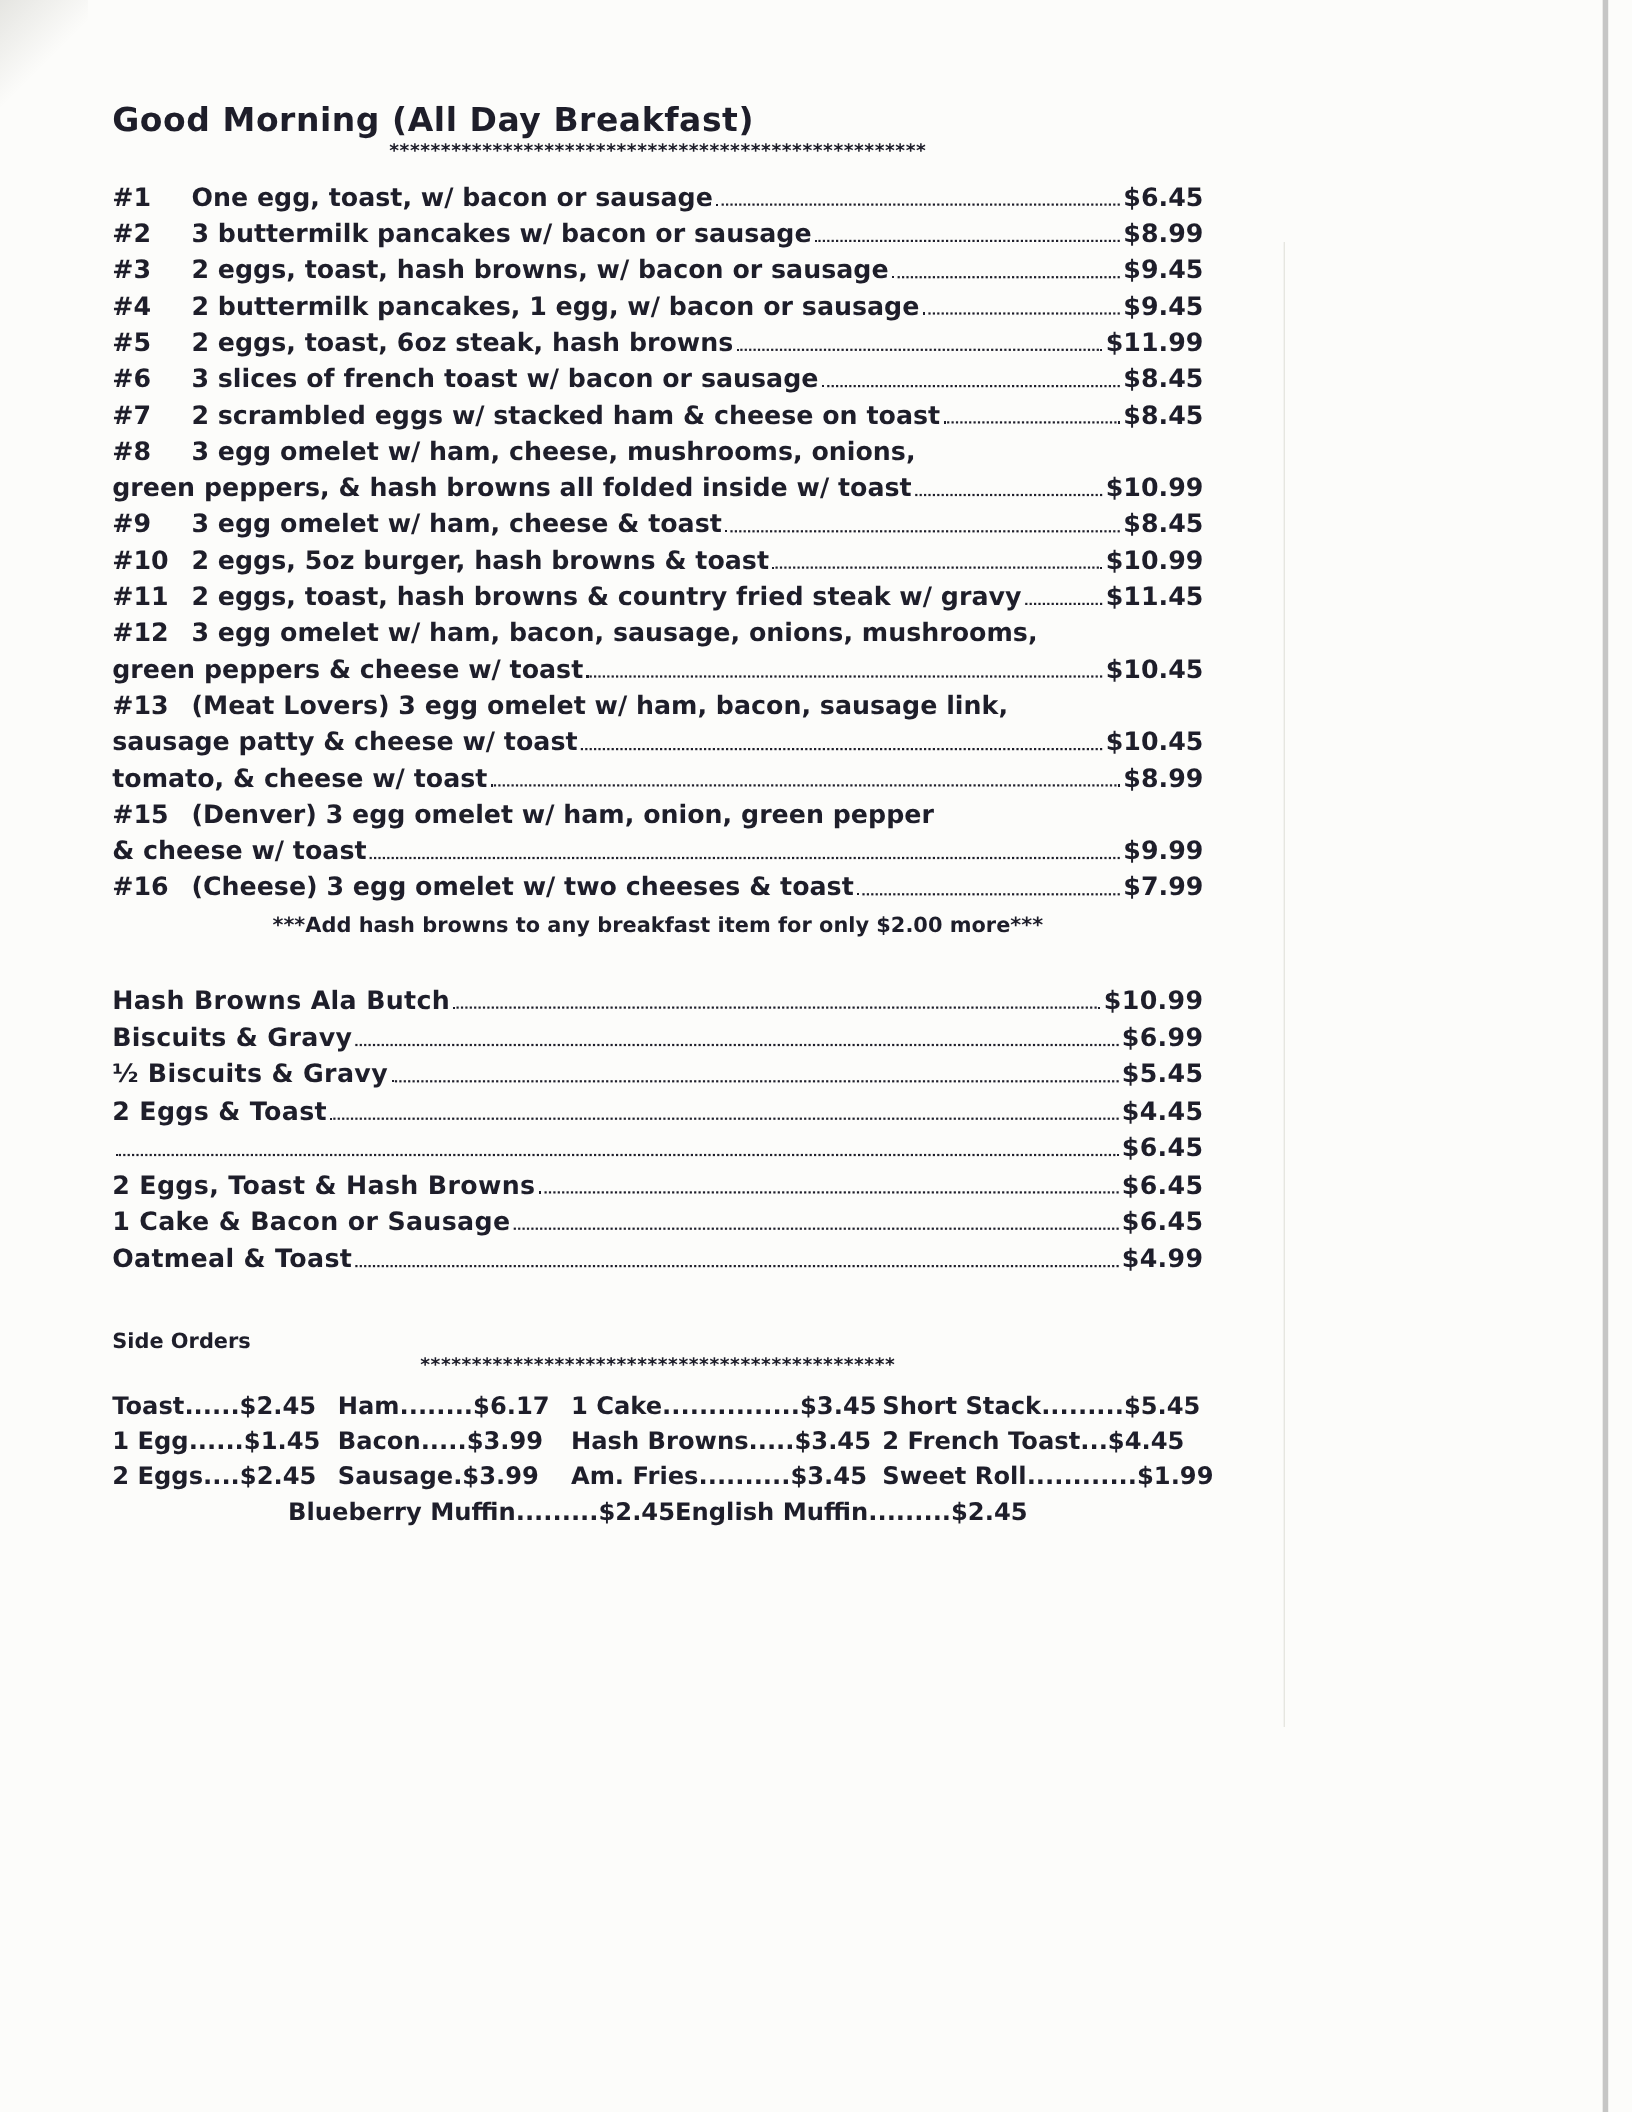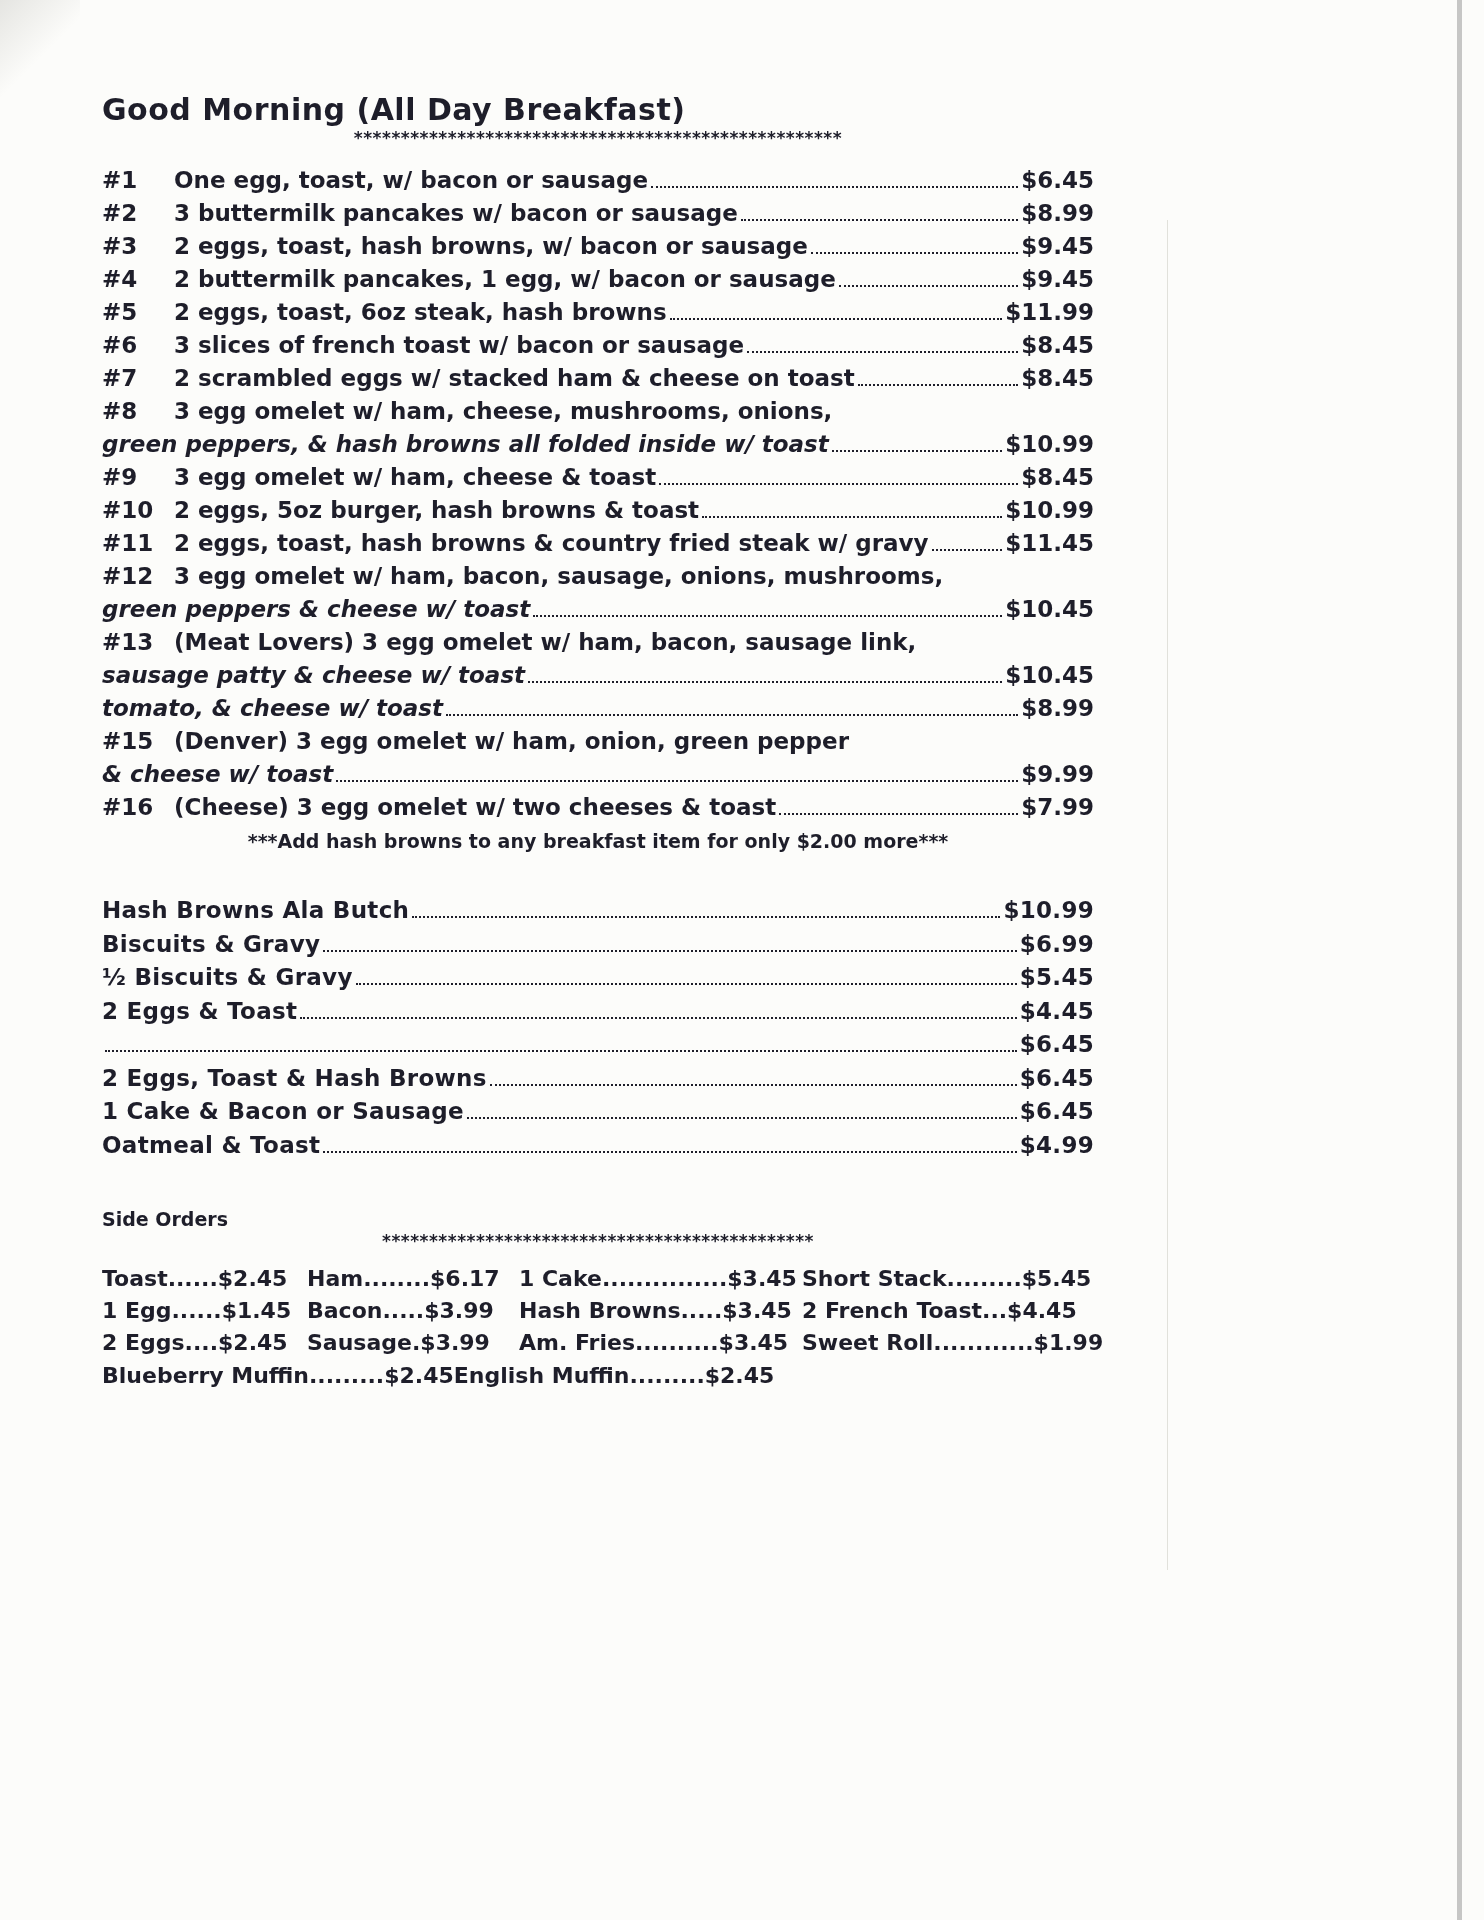--- a/index.html
+++ b/index.html
@@ -45,21 +45,21 @@
     margin-top:1px;letter-spacing:.5px;
   }
   .menu-list{margin-top:16px;}
   .row{
     display:flex;align-items:baseline;
     font-size:23px;font-weight:bold;
     line-height:33px;white-space:nowrap;
   }
   .item-num{flex:none;width:72px;}
   .item-desc{flex:none;}
-  .item-cont{flex:none;font-style:italic;}
+  .item-cont{flex:none;}
   .leader{
     flex:1;min-width:16px;
     border-bottom:2.5px dotted var(--ink);
     margin:0 3px 3px 3px;
   }
   .price{flex:none;}
   .note{
     text-align:center;font-size:19px;font-weight:bold;
     margin-top:6px;
   }
@@ -70,21 +70,21 @@
     font-size:19px;font-weight:bold;
   }
   .side-grid{
     display:grid;
     grid-template-columns:205px 212px 283px 292px;
     margin-top:12px;
     font-size:22px;font-weight:bold;line-height:32px;
     white-space:nowrap;
   }
   .side-bottom{
-    display:flex;justify-content:flex-start;
+    display:flex;justify-content:center;
     margin-top:4px;
     font-size:22px;font-weight:bold;white-space:nowrap;
   }
 </style>
 </head>
 <body>
 
 <div class="page">
   <div class="scan-corner"></div>
   <div class="scan-line-faint"></div>

